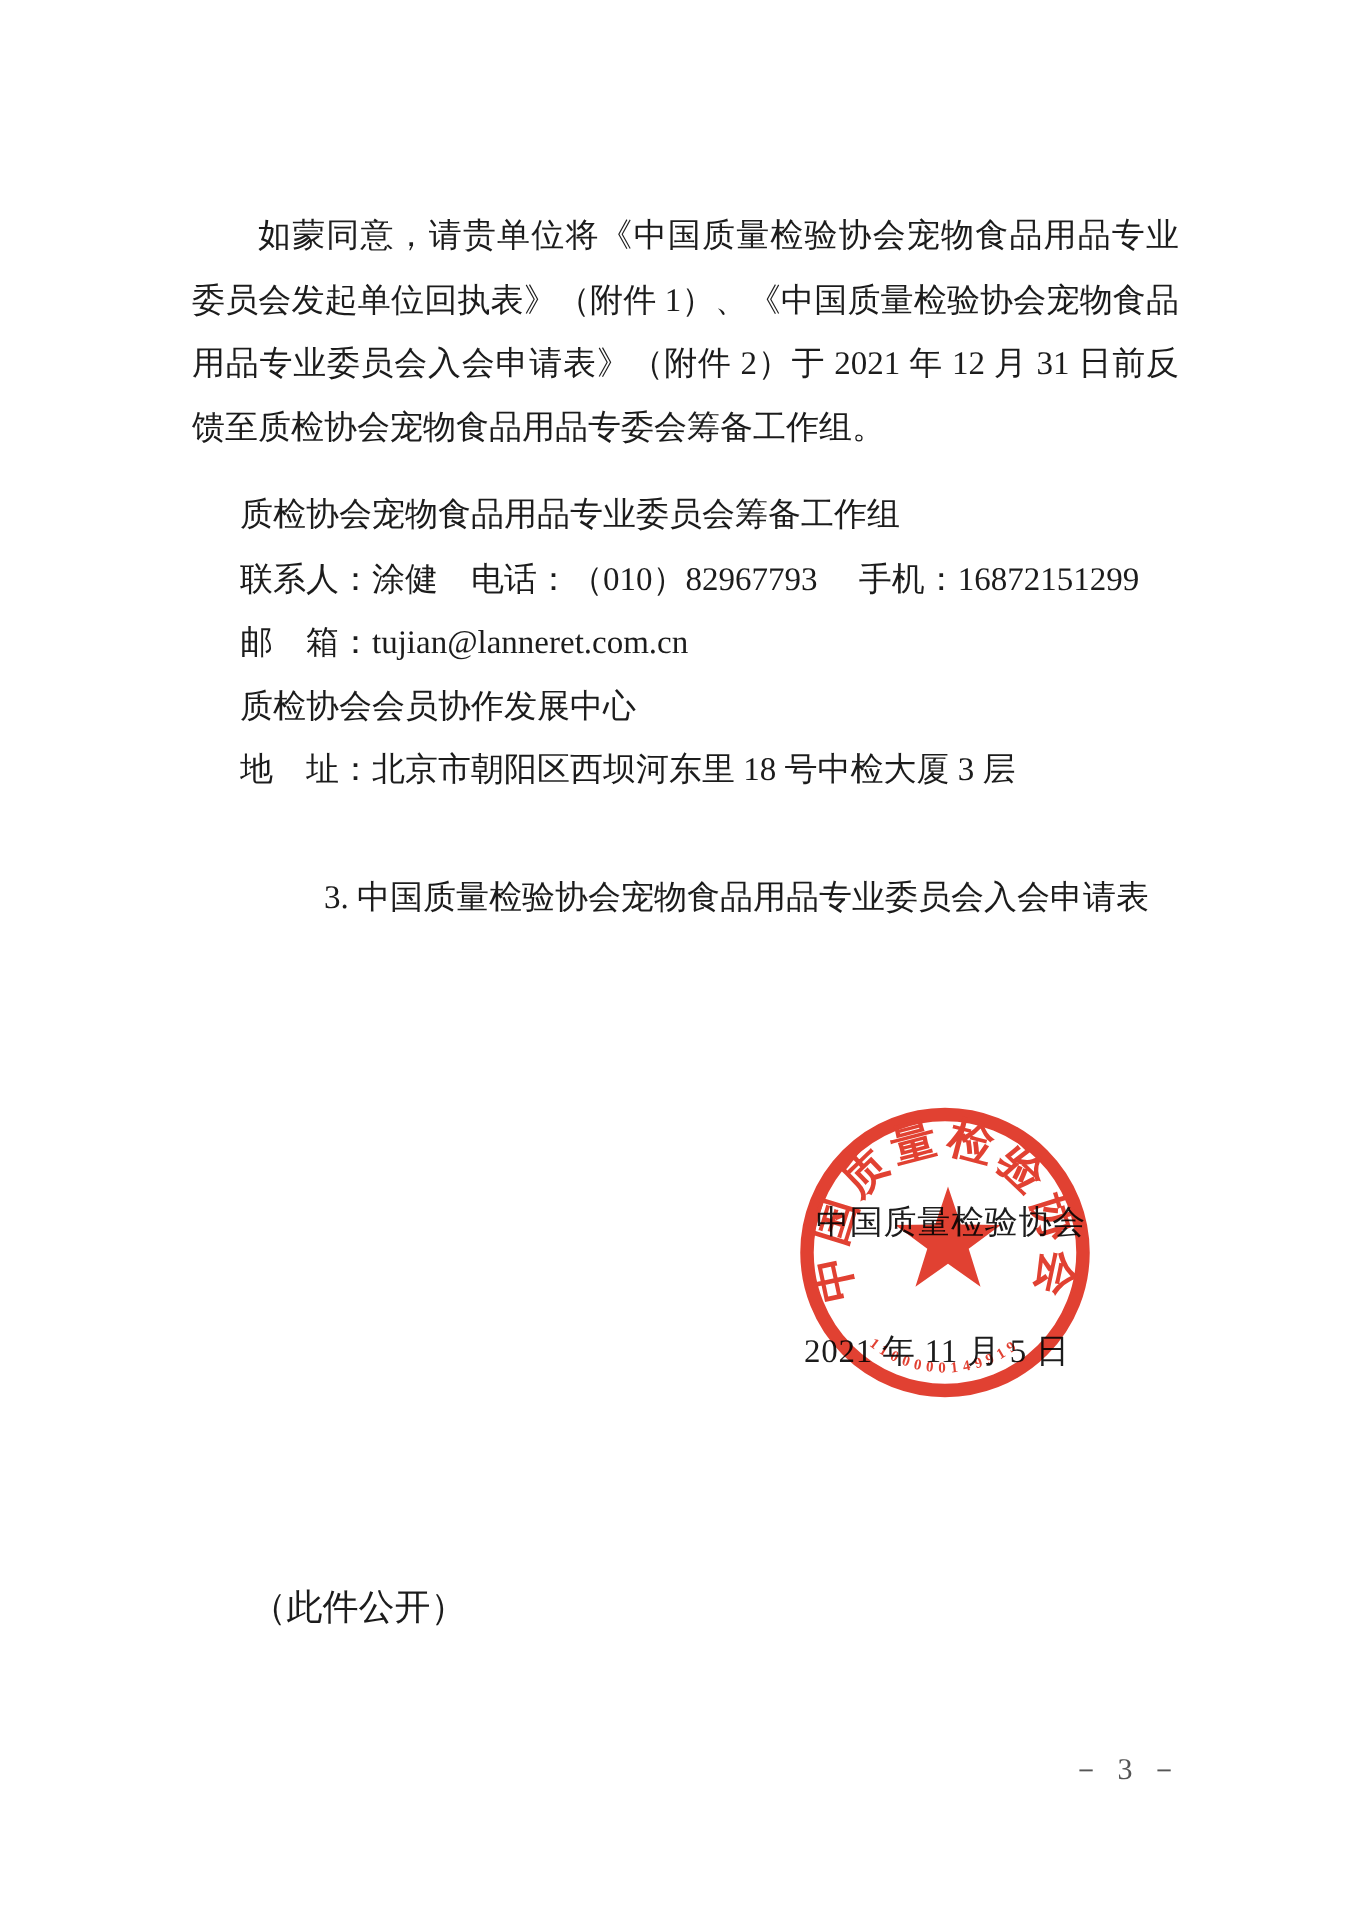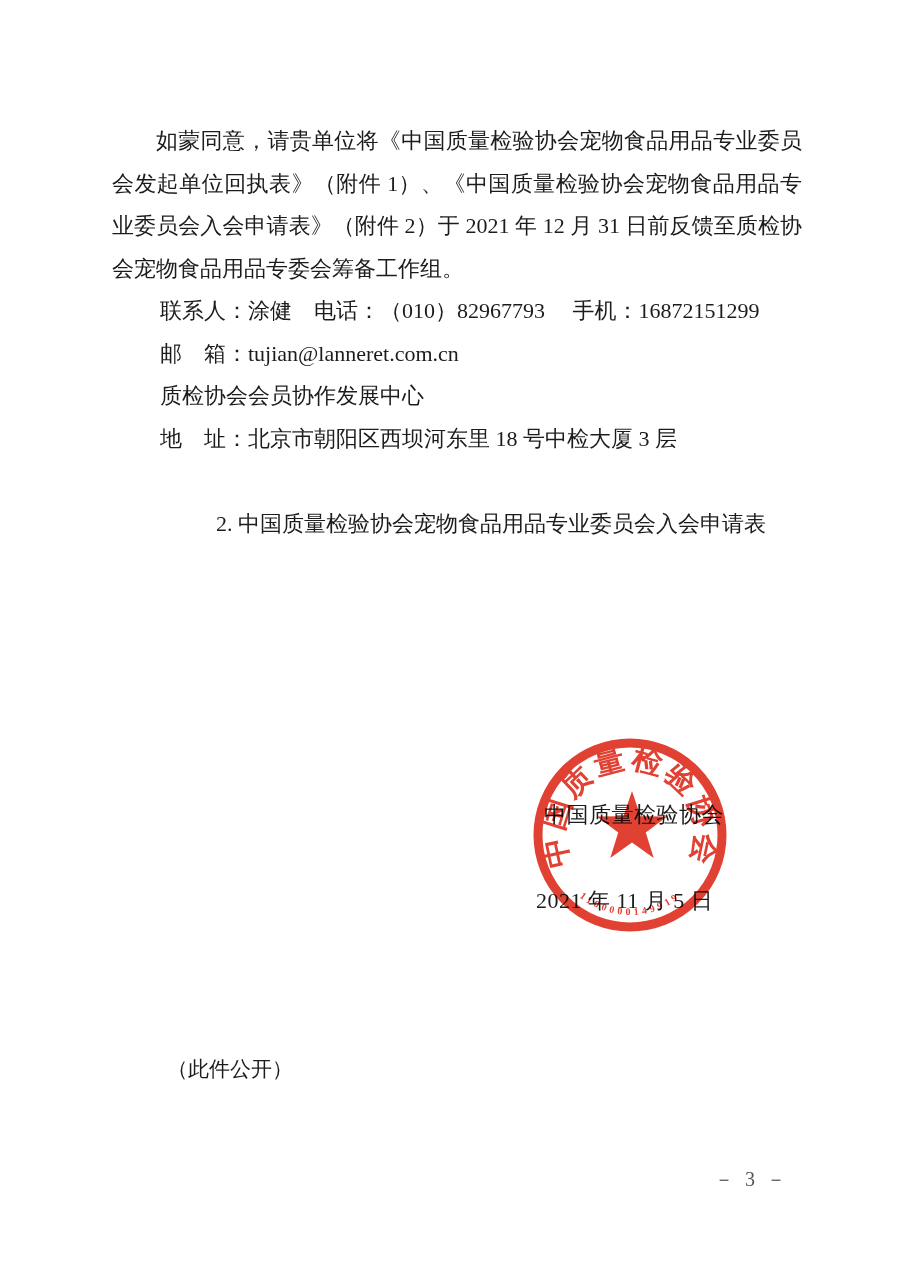--- a/index.html
+++ b/index.html
@@ -17,21 +17,21 @@
   }
   .content {
     position: absolute;
     top: 120px;
     left: 112px;
     width: 690px;
     font-size: 22px;
     line-height: 42.5px;
   }
   .para {
-    margin: 0;
+    margin: 16px;
     text-align: justify;
     text-justify: inter-character;
     text-indent: 44px;
     height: 170px;
     overflow: hidden;
   }
   .line {
     height: 42.5px;
     padding-left: 48px;
     white-space: nowrap;
@@ -68,49 +68,50 @@
     pointer-events: none;
   }
   .seal text {
     font-family: "Liberation Serif", "DejaVu Serif", serif;
     font-weight: 600;
   }
   .footer-note {
     position: absolute;
     left: 167px;
     top: 1055px;
-    font-size: 21px;
+    font-size: 24px;
     white-space: nowrap;
   }
   .page-number {
     position: absolute;
     left: 714px;
     top: 1166px;
     font-size: 20px;
     color: #555555;
     letter-spacing: 3px;
     white-space: nowrap;
   }
 </style>
 </head>
 <body>
 
 <div>
 
   <div class="content">
     <p class="para">如蒙同意，请贵单位将《中国质量检验协会宠物食品用品专业委员会发起单位回执表》（附件 1）、《中国质量检验协会宠物食品用品专业委员会入会申请表》（附件 2）于 2021 年 12 月 31 日前反馈至质检协会宠物食品用品专委会筹备工作组。</p>
 
+    <div class="line">质检协会宠物食品用品专业委员会筹备工作组</div>
     <div class="line">联系人：涂健　电话：（010）82967793　 手机：16872151299</div>
     <div class="line">邮　箱：tujian@lanneret.com.cn</div>
     <div class="line">质检协会会员协作发展中心</div>
     <div class="line">地　址：北京市朝阳区西坝河东里 18 号中检大厦 3 层</div>
 
     <div class="line blank"></div>
 
-    <div class="line attach-line2"><span>2. 中国质量检验协会宠物食品用品专业委员会入会申请表</span></div>
+    <div class="line attach-line2"><span>3. 中国质量检验协会宠物食品用品专业委员会入会申请表</span></div>
   </div>
 
   <div class="sig-org">中国质量检验协会</div>
 
   <div class="sig-date">2021 年 11 月 5 日</div>
 
   <svg class="seal" viewBox="0 0 196 196" xmlns="http://www.w3.org/2000/svg">
     <defs>
       <path id="arcTop" d="M 65 155.2 A 66 66 0 1 1 131 155.2" fill="none"></path>
       <path id="arcBottom" d="M 28.7 138 A 80 80 0 0 0 167.3 138" fill="none"></path>

